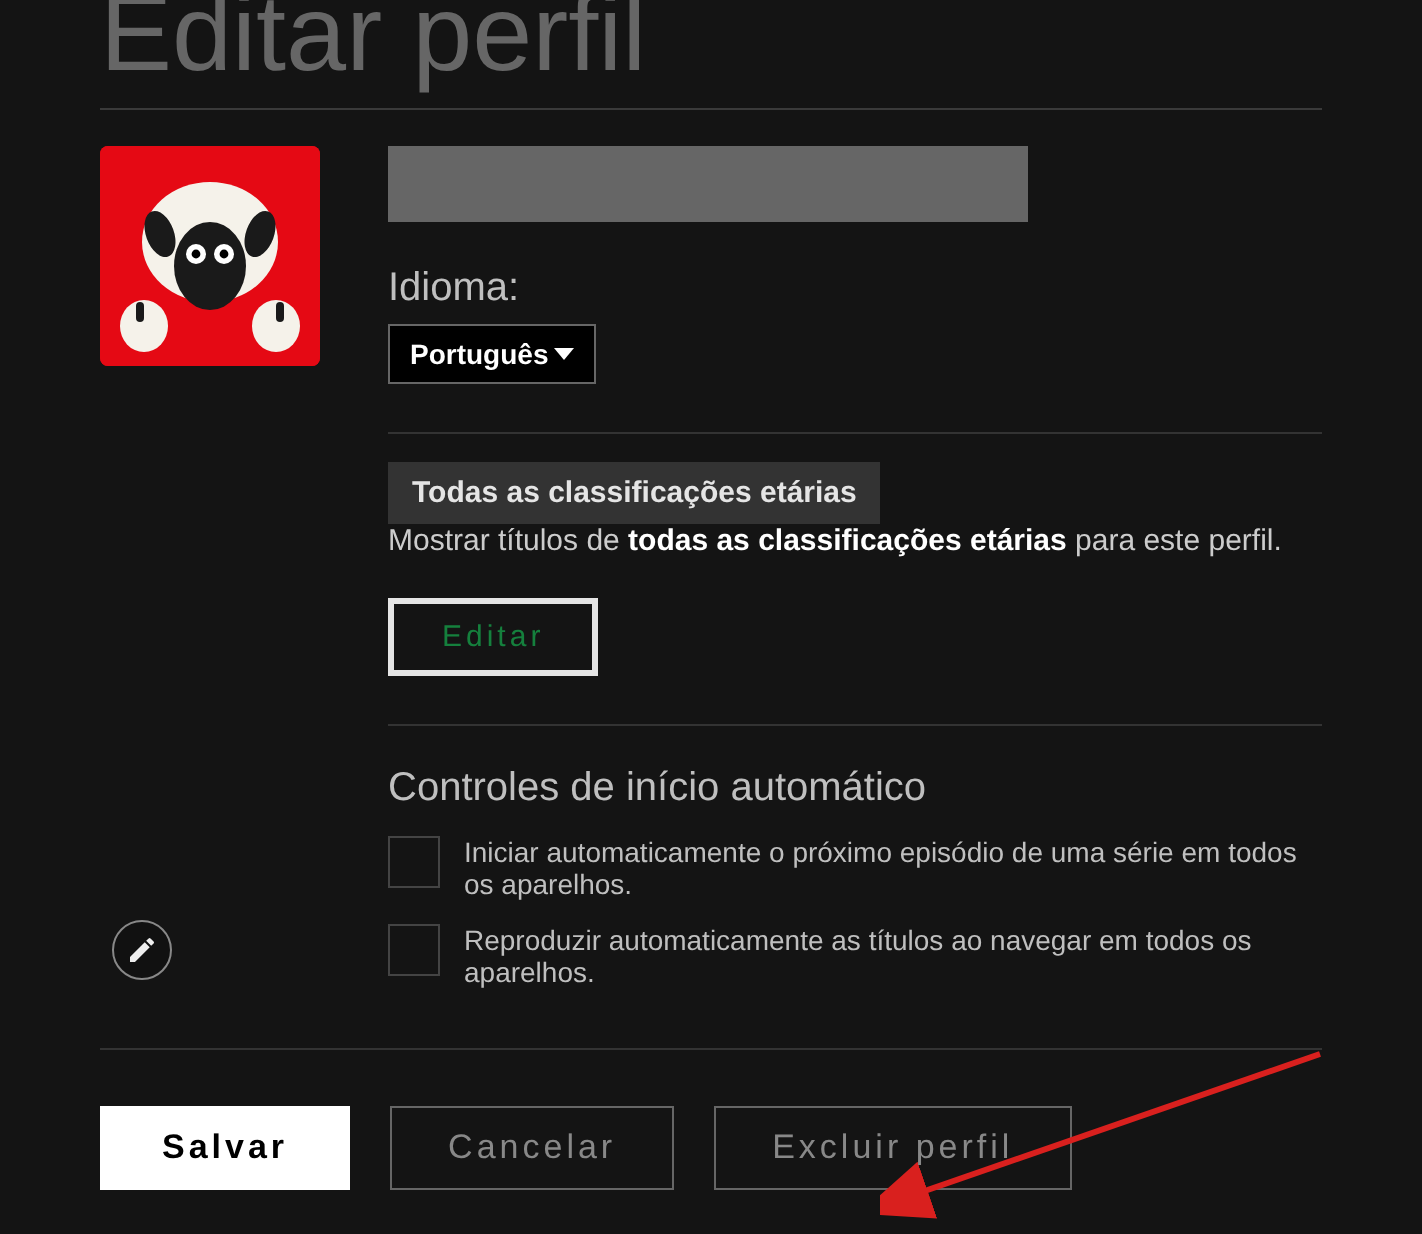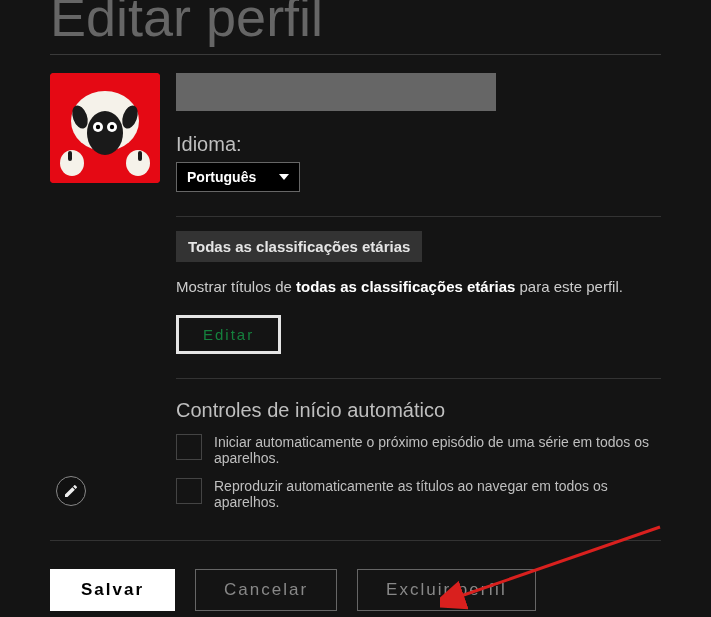--- a/index.html
+++ b/index.html
@@ -14,21 +14,21 @@
     }
     .container { padding: 0 50px 40px 50px; }
     .page-title {
       color: #666;
       font-size: 54px;
       font-weight: 400;
       margin-top: -14px;
       letter-spacing: 0px;
     }
     .hr-main { border: none; border-top: 1px solid #3a3a3a; margin-top: 6px; }
-    .content-row { display: flex; gap: 16px; margin-top: 18px; }
+    .content-row { display: flex; gap: 34px; margin-top: 18px; }
     .avatar-col { width: 110px; position: relative; flex: 0 0 110px; }
     .avatar {
       width: 110px; height: 110px; background: #e50914; border-radius: 4px;
       display: flex; align-items: center; justify-content: center; overflow: hidden;
     }
     .edit-avatar-icon {
       position: absolute; bottom: 4px; left: 6px;
       width: 30px; height: 30px; border-radius: 50%;
       background: #111; border: 1px solid #888;
       display: flex; align-items: center; justify-content: center;
@@ -37,29 +37,29 @@
     .form-col { flex: 1; min-width: 0; }
     .name-input {
       width: 320px; height: 38px; background: #666; border: none; color: #fff;
       padding: 0 12px; font-size: 18px;
     }
     .section-label {
       color: #bfbfbf; font-size: 20px; margin-top: 22px; display: block;
     }
     .lang-select {
       margin-top: 6px; background: #000; border: 1px solid #666; color: #fff;
-      height: 30px; width: 124px; padding: 0 10px; font-weight: 700; font-size: 14px;
+      height: 30px; width: 104px; padding: 0 10px; font-weight: 700; font-size: 14px;
       display: flex; align-items: center; justify-content: space-between; cursor: pointer;
     }
     .hr-sub { border: none; border-top: 1px solid #333; margin-top: 24px; }
     .badge {
       display: inline-block; background: #333; color: #e5e5e5; font-weight: 700;
       padding: 7px 12px; margin-top: 14px; font-size: 15px;
     }
-    .maturity-text { margin-top: 16px; font-size: 15px; color: #ccc; }
+    .maturity-text { font-size: 15px; color: #ccc; }
     .maturity-text b { color: #fff; }
     .btn-outline {
       display: inline-block; border: 3px solid #e5e5e5; color: #15803d;
       padding: 8px 24px; margin-top: 20px; letter-spacing: 2px; font-size: 15px;
       background: transparent; cursor: pointer;
     }
     .cb-row { display: flex; align-items: flex-start; gap: 12px; margin-top: 12px; }
     .cb {
       width: 26px; height: 26px; border: 1px solid #444; background: transparent;
       flex: 0 0 26px; cursor: pointer;

